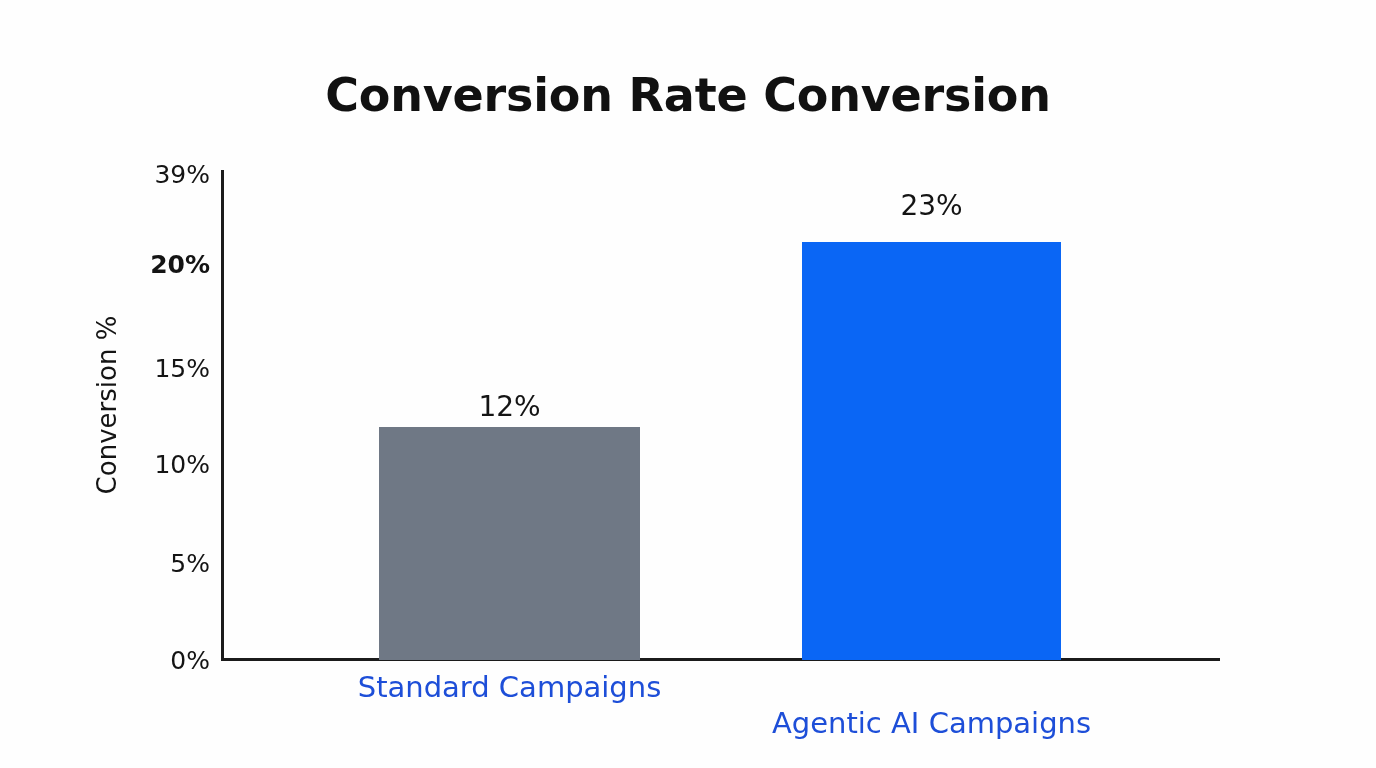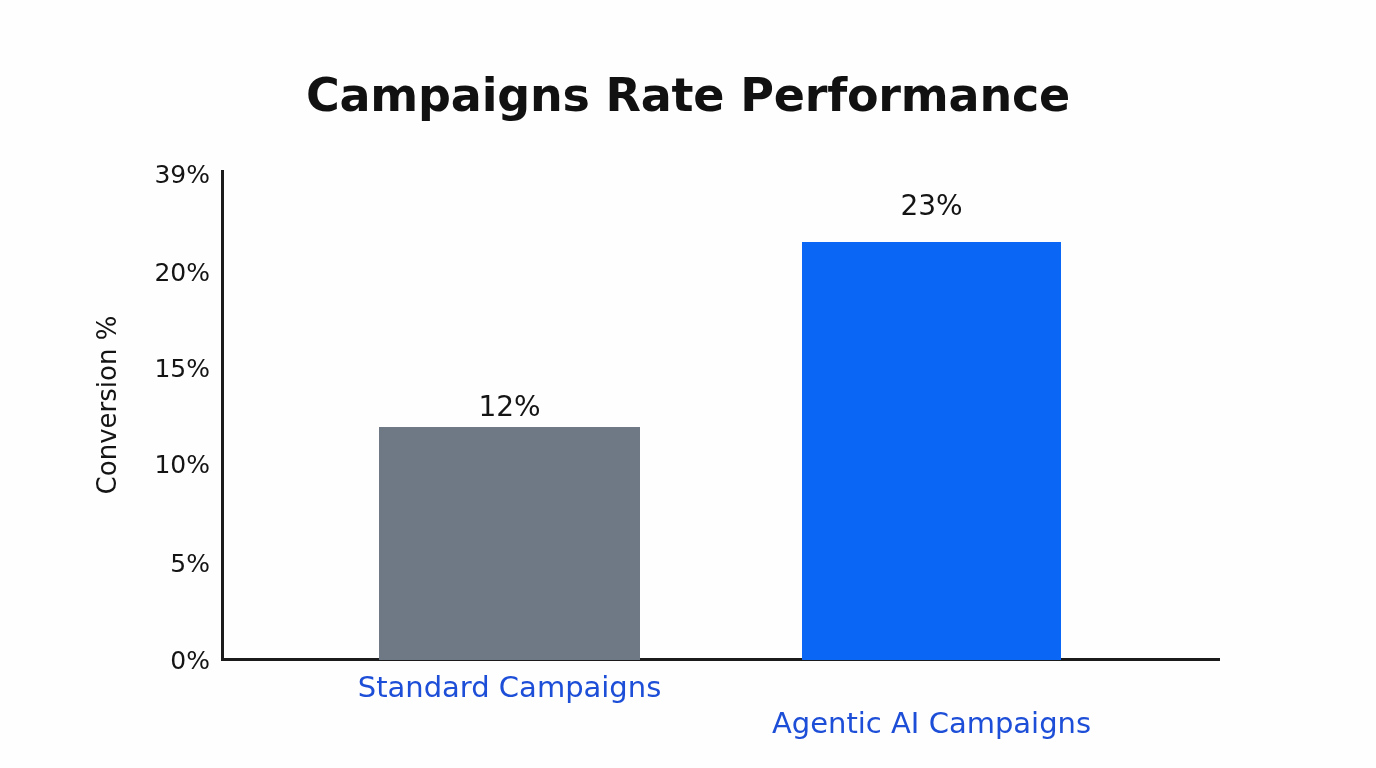--- a/index.html
+++ b/index.html
@@ -120,37 +120,37 @@
     white-space: nowrap;
     line-height: 1;
     transform: translateX(-50%);
   }
 </style>
 </head>
 <body>
 
 <div class="chart-root">
 
-  <div class="chart-title">Campaigns Rate Performance</div>
+  <div class="chart-title">Conversion Rate Conversion</div>
 
   <div class="ylabel-wrap">
     <div class="ylabel">Conversion %</div>
   </div>
 
   <div class="plot">
 
     <div class="axis-y"></div>
     <div class="axis-x"></div>
 
     <div id="ytick-layer">
         <div class="ytick-inner" style="top: 660px;">0%</div>
         <div class="ytick-inner" style="top: 562.8px;">5%</div>
         <div class="ytick-inner" style="top: 464px;">10%</div>
         <div class="ytick-inner" style="top: 368.4px;">15%</div>
-        <div class="ytick-inner" style="top: 272px;">20%</div>
+        <div class="ytick-inner" style="top: 264px; font-weight: bold;">20%</div>
         <div class="ytick-inner" style="top: 174px;">39%</div>
       </div>
 
     <div id="bar-layer">
         <div class="bar" style="left: 379px; width: 261px; top: 426.72px; height: 233.28px; background: rgb(111, 120, 133); bottom: auto;"></div>
         <div class="bar-value" style="left: 509.5px; top: 421px;">12%</div>
         <div class="bar" style="left: 802px; width: 259px; top: 242.04px; height: 417.96px; background: rgb(10, 102, 245); bottom: auto;"></div>
         <div class="bar-value" style="left: 931.5px; top: 220px;">23%</div>
       </div>
 

